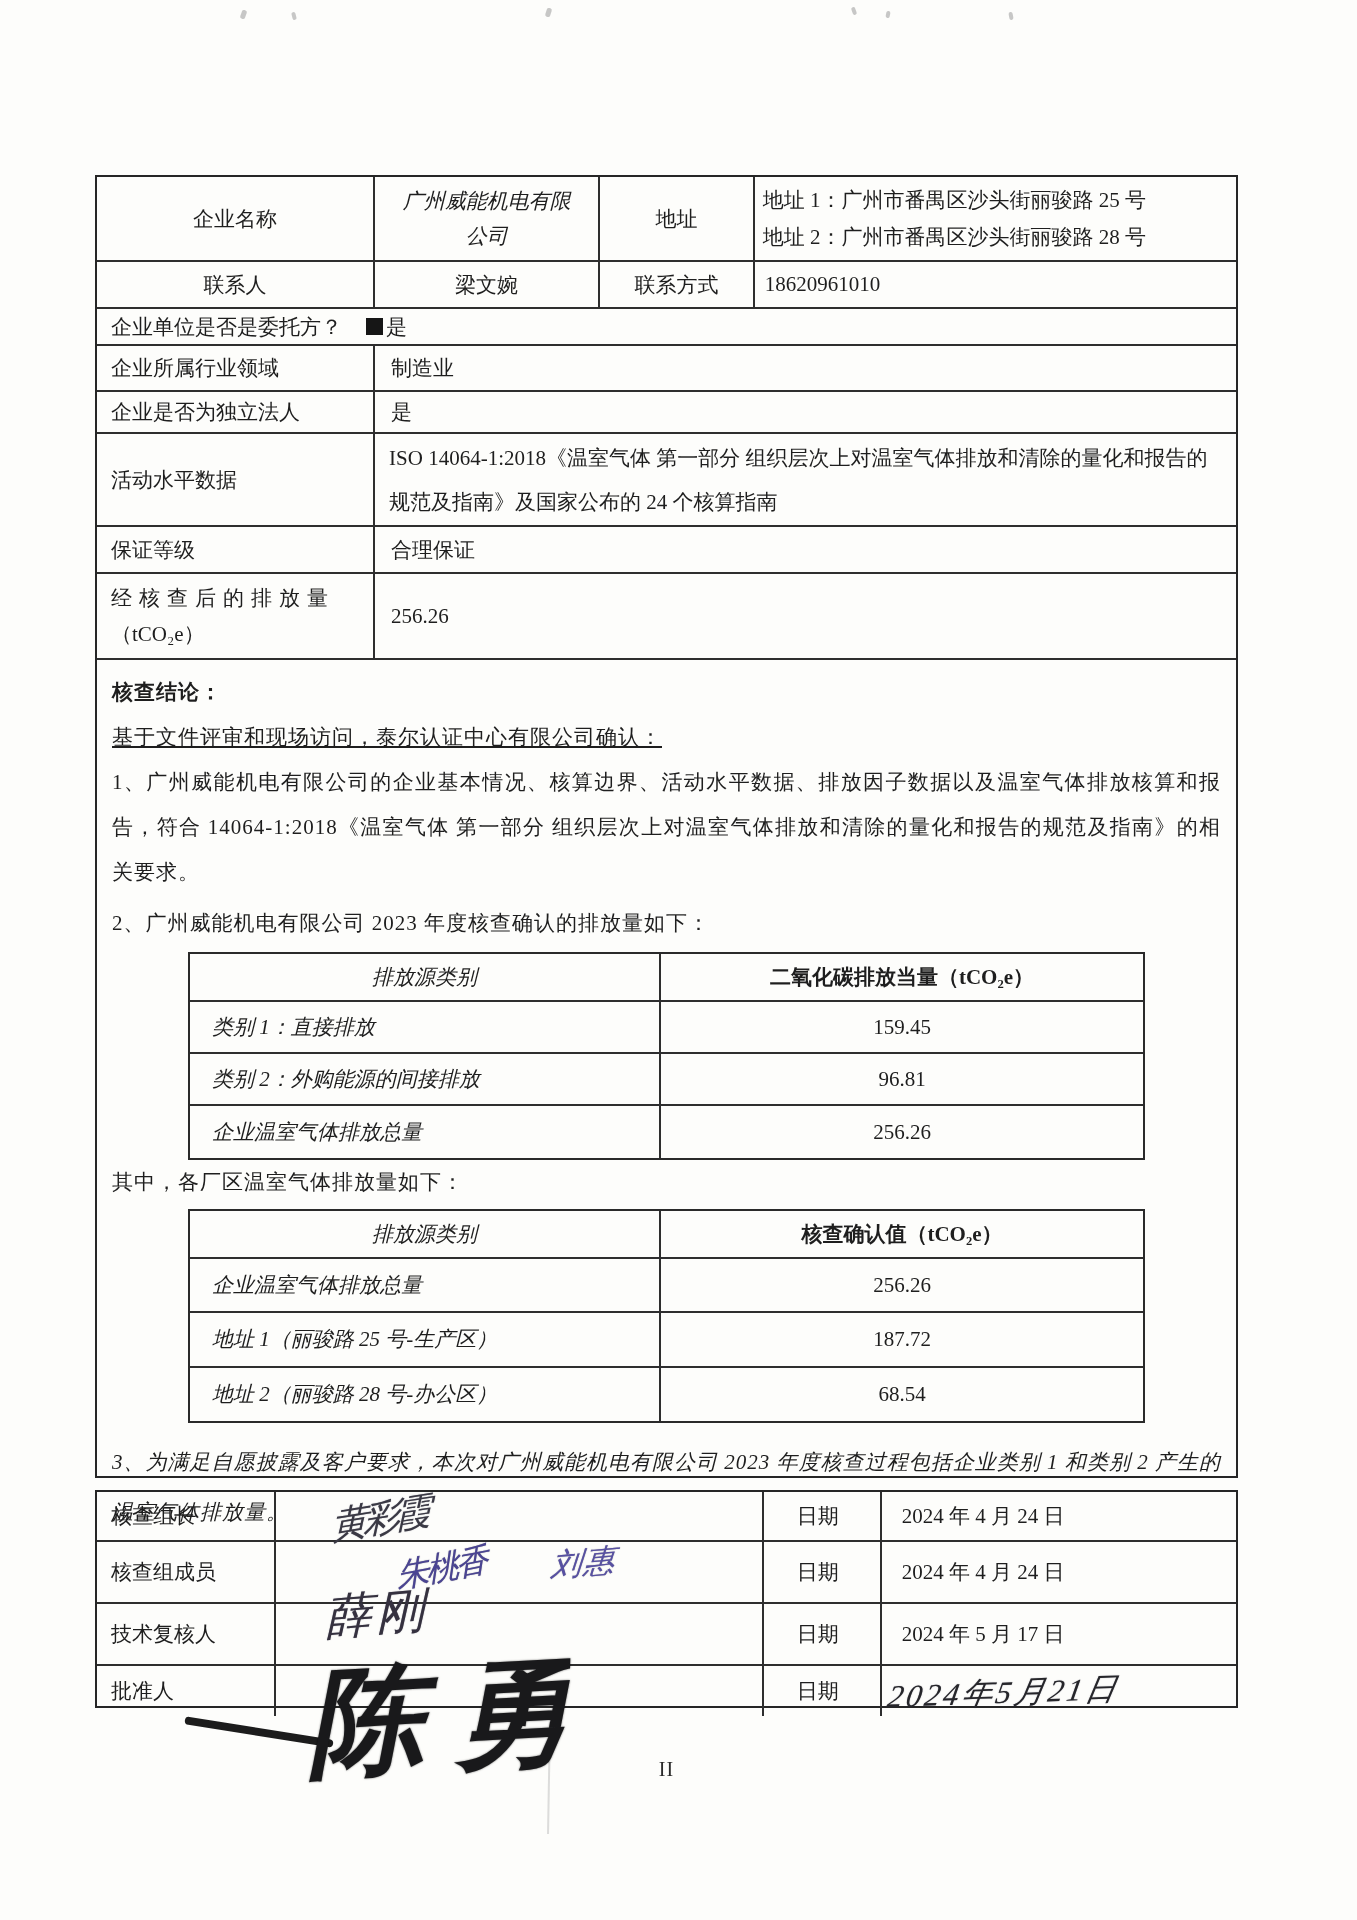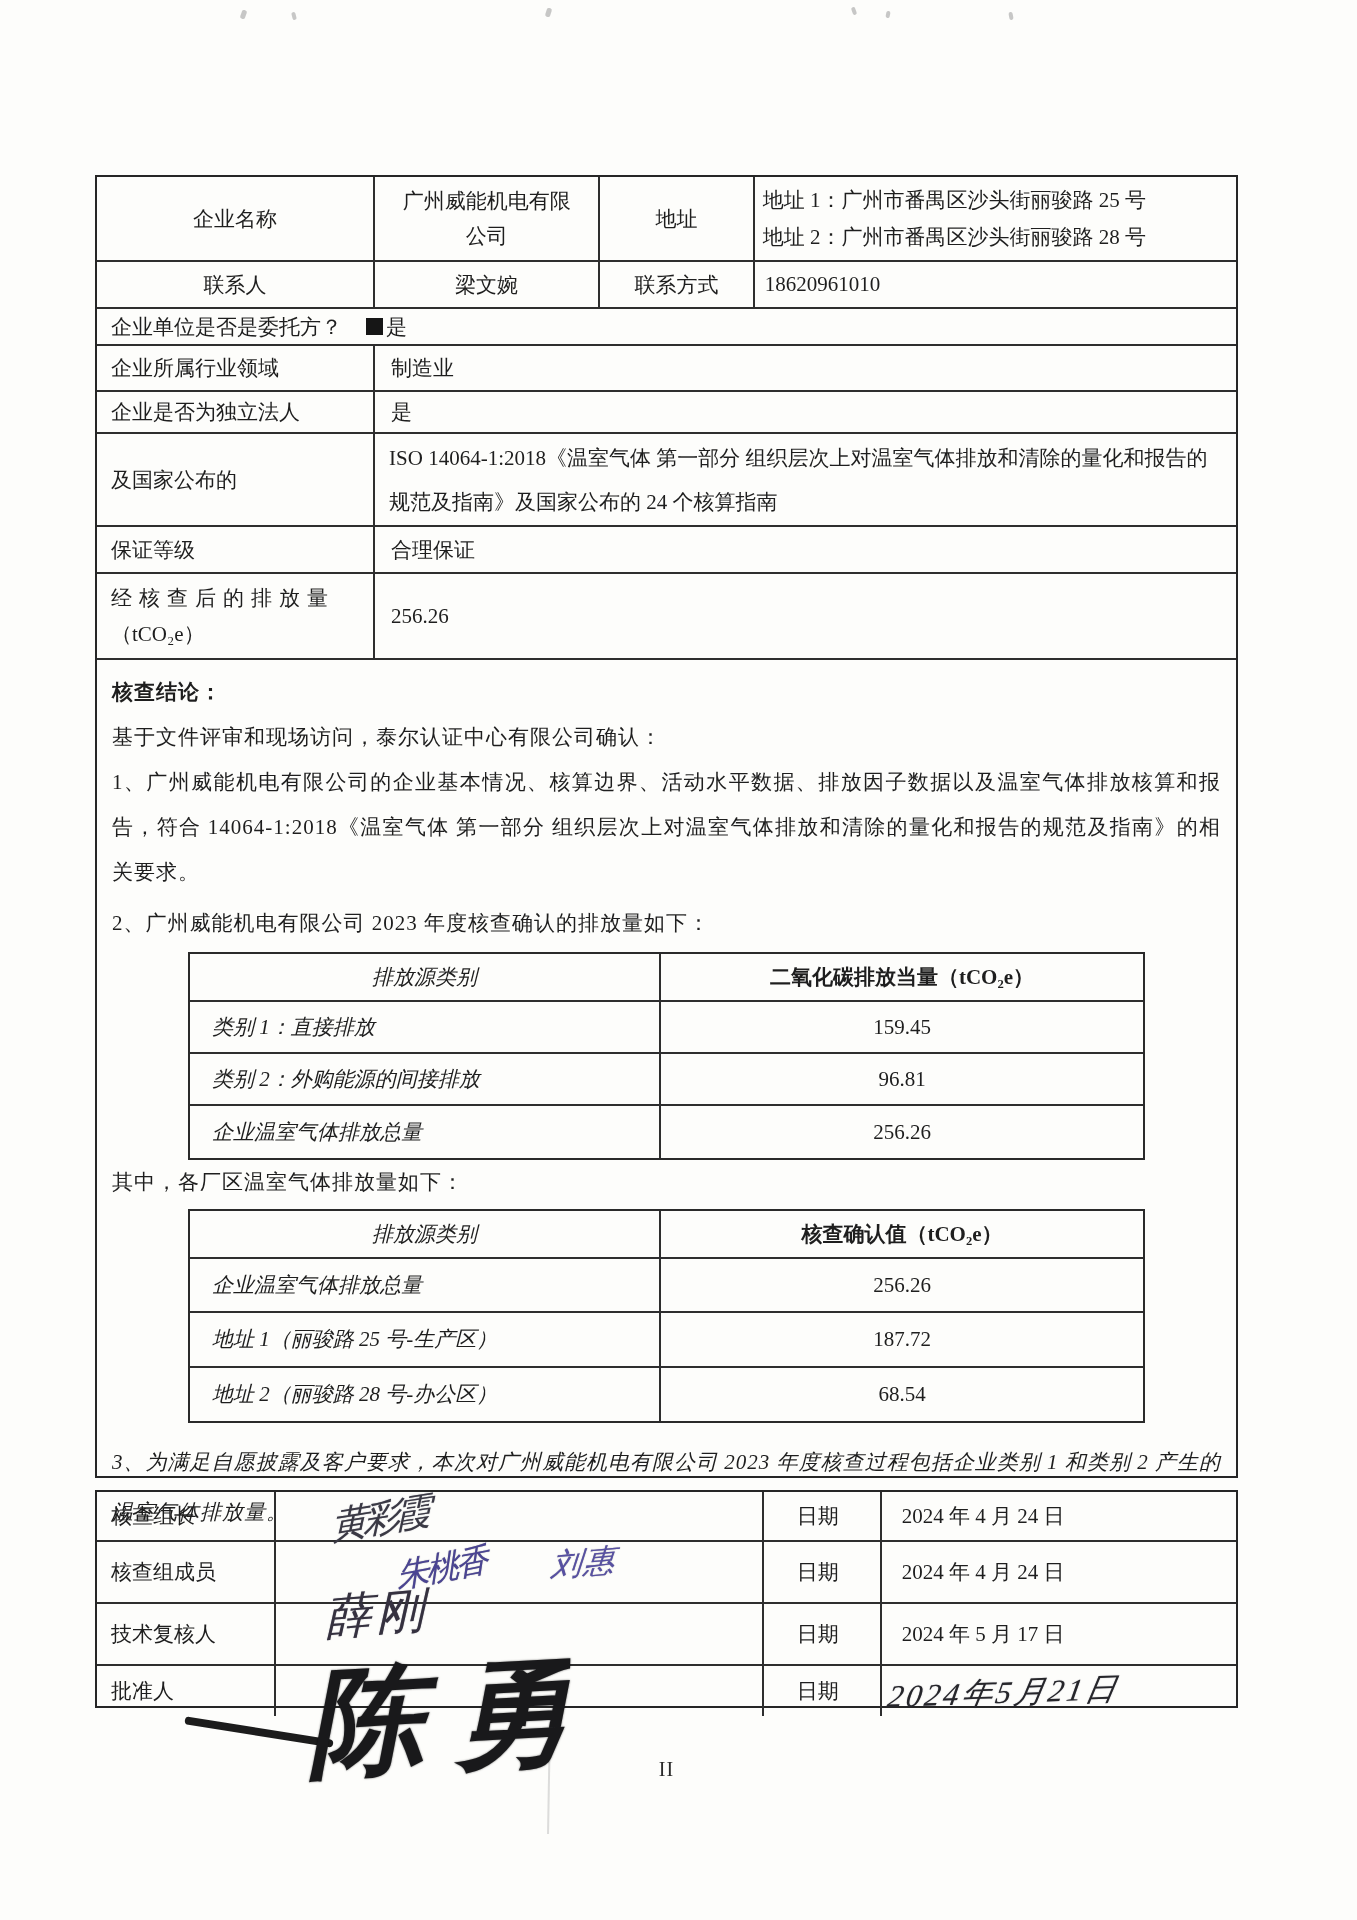--- a/index.html
+++ b/index.html
@@ -21,21 +21,21 @@
   .info-table{
     position:absolute; left:95px; top:175px; width:1143px; height:1303px;
     border:2.5px solid #262626; box-sizing:border-box; background:transparent;
   }
   .col-label1{width:277px;}
   .col-val1{width:226px;}
   .col-label2{width:155px;}
   .col-val2{width:485px;}
   .wide-val{width:866px;}
   .full{width:1143px;}
-  .two-line{flex-direction:column; align-items:center; line-height:35px;}
+  .two-line{flex-direction:column; align-items:center; line-height:35px;font-style:italic;}
   .addr-cell{flex-direction:column; justify-content:center; align-items:flex-start; line-height:37px; padding-left:8px;}
   
   .chk{display:inline-block; width:17px; height:17px; background:#161616; margin:0 3px 0 24px; vertical-align:-2px;}
   
   .ls{letter-spacing:7px;}
   .emis-label{flex-direction:column; justify-content:center; align-items:flex-start; line-height:36px; padding-left:14px;}
   
   .conclusion{
     position:relative; box-sizing:border-box; width:1143px; height:836px;
     padding:10px 15px 0 15px; line-height:45px;
@@ -156,21 +156,21 @@
       <div class="c col-label1" style="padding-left:14px;">
         <span>企业是否为独立法人</span>
       </div>
       <div class="c wide-val bl padl">
         <span>是</span>
       </div>
     </div>
 
     <div class="row bt" style="height:91px;">
       <div class="c col-label1" style="padding-left:14px;">
-        <span>及国家公布的</span>
+        <span>活动水平数据</span>
       </div>
       <div class="c wide-val bl" style="padding:0 14px; line-height:44px;">
         <span>ISO 14064-1:2018《温室气体 第一部分 组织层次上对温室气体排放和清除的量化和报告的规范及指南》及国家公布的 24 个核算指南</span>
       </div>
     </div>
 
     <div class="row bt" style="height:45px;">
       <div class="c col-label1" style="padding-left:14px;">
         <span>保证等级</span>
       </div>
@@ -185,21 +185,21 @@
         <span>（tCO₂e）</span>
       </div>
       <div class="c wide-val bl padl">
         <span>256.26</span>
       </div>
     </div>
 
     <div class="row bt" style="height:836px;">
       <div class="conclusion">
         <p class="bold" style="text-align:left;">核查结论：</p>
-        <p style="text-align:left;">基于文件评审和现场访问，泰尔认证中心有限公司确认：</p>
+        <p style="text-align:left;text-decoration:underline;">基于文件评审和现场访问，泰尔认证中心有限公司确认：</p>
         <p>1、广州威能机电有限公司的企业基本情况、核算边界、活动水平数据、排放因子数据以及温室气体排放核算和报告，符合 14064-1:2018《温室气体 第一部分 组织层次上对温室气体排放和清除的量化和报告的规范及指南》的相关要求。</p>
         <p style="text-align:left; margin-top:6px;">2、广州威能机电有限公司 2023 年度核查确认的排放量如下：</p>
 
         <div class="itab">
           <div class="irow" style="height:46px;">
             <div class="c center icol1">
               <span>排放源类别</span>
             </div>
             <div class="c center icol2 bl">
               <span class="bold">二氧化碳排放当量（tCO₂e）</span>

